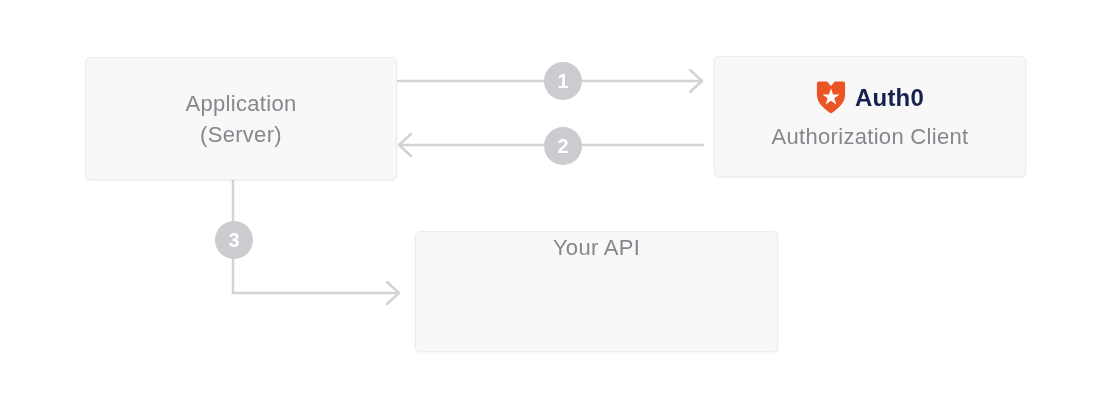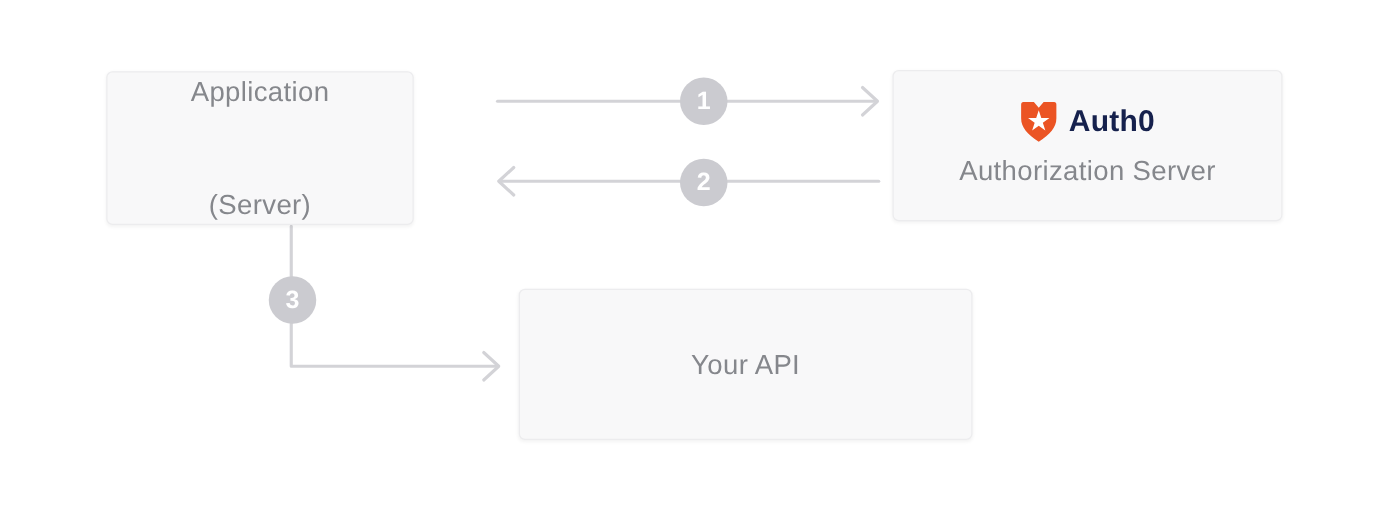--- a/index.html
+++ b/index.html
@@ -50,23 +50,23 @@
     justify-content: center;
     text-align: center;
   }
   .node .label {
     color: var(--text);
     font-size: 22px;
     line-height: 31px;
     letter-spacing: 0.3px;
   }
 
-  .node-application { left: 85px;  top: 57px;  width: 246px; height: 123px; justify-content: space-between; }
+  .node-application { left: 85px;  top: 57px;  width: 312px; height: 123px; }
   .node-auth       { left: 714px; top: 56px;  width: 312px; height: 121px; }
-  .node-api        { left: 415px; top: 231px; width: 363px; height: 121px; }
+  .node-api        { left: 415px; top: 231px; width: 363px; height: 121px; justify-content: space-between; }
 
   .brand-row {
     display: flex;
     align-items: center;
     gap: 9px;
     margin-bottom: 7px;
   }
   .brand-shield { width: 30px; height: 33px; display: block; }
   .brand-word {
     color: var(--brand-navy);
@@ -121,21 +121,21 @@
   </div>
 
   <div class="node node-auth">
     <div class="brand-row">
       <svg class="brand-shield" viewBox="0 0 100 110" xmlns="http://www.w3.org/2000/svg" aria-hidden="true">
         <path fill="var(--brand-orange)" d="M9,2 L37,2 L50,17 L63,2 L91,2 Q97,2 97,9 L97,45 C97,70 80,88 50,108 C20,88 3,70 3,45 L3,9 Q3,2 9,2 Z"></path>
         <polygon fill="#ffffff" points="50,24 56.8,44.7 78.5,44.7 60.9,57.6 67.6,78.3 50,65.5 32.4,78.3 39.1,57.6 21.5,44.7 43.2,44.7"></polygon>
       </svg>
       <span class="brand-word">Auth0</span>
     </div>
-    <div class="label">Authorization Server</div>
+    <div class="label">Authorization Client</div>
   </div>
 
   <div class="node node-api">
     <div class="label">Your API</div>
   </div>
 
   <div class="badge badge-1">1</div>
   <div class="badge badge-2">2</div>
   <div class="badge badge-3">3</div>
 

